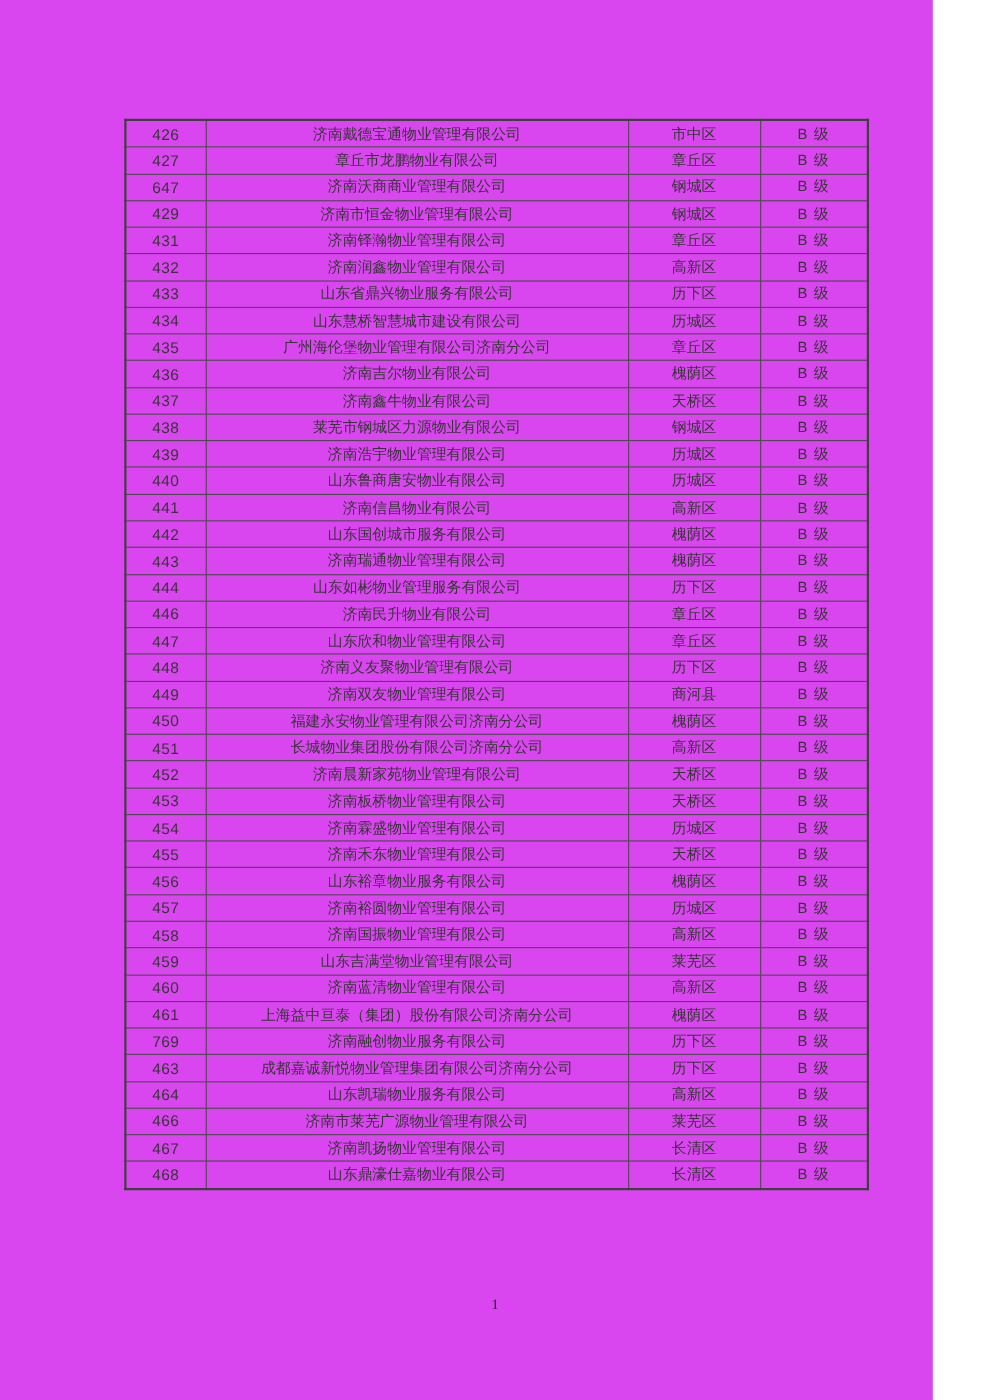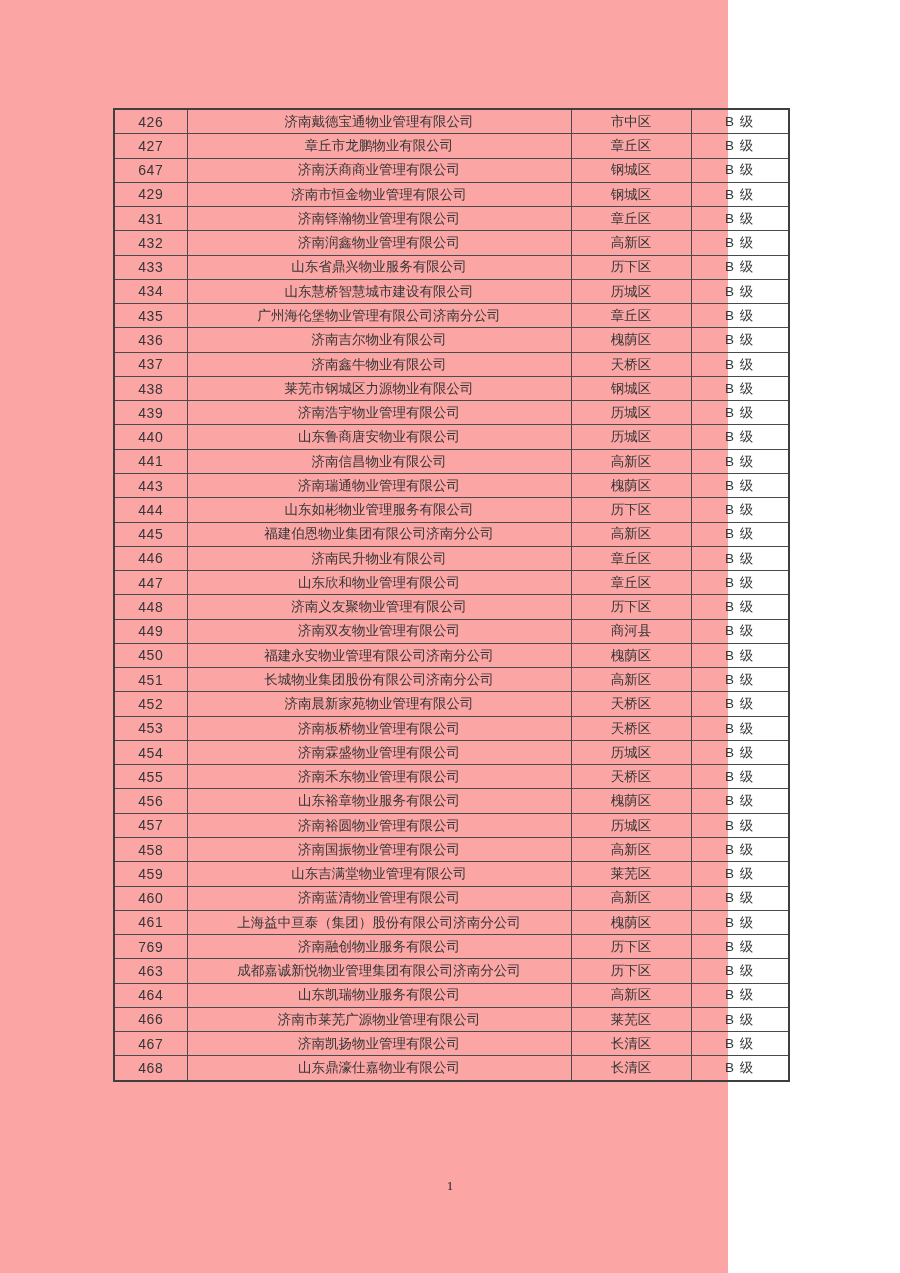--- a/index.html
+++ b/index.html
@@ -10,22 +10,22 @@
   body {
     width: 900px;
     height: 1273px;
     position: relative;
     font-family: "Liberation Sans", sans-serif;
     color: #363636;
   }
   .page {
     position: absolute;
     left: 0; top: 0;
-    width: 728px; height: 1273px;
-    background: #fca5a5;
+    width: 848px; height: 1273px;
+    background: #d946ef;
   }
   table.rating-table {
     position: absolute;
     left: 113px;
     top: 108px;
     width: 675px;
     border-collapse: collapse;
     table-layout: fixed;
     border: 2px solid #3f3f3f;
   }
@@ -161,35 +161,35 @@
           <td class="district-cell">历城区</td>
           <td class="grade-cell">B 级</td>
         </tr>
         <tr>
           <td class="serial-cell">441</td>
           <td class="company-cell">济南信昌物业有限公司</td>
           <td class="district-cell">高新区</td>
           <td class="grade-cell">B 级</td>
         </tr>
         <tr>
+          <td class="serial-cell">442</td>
+          <td class="company-cell">山东国创城市服务有限公司</td>
+          <td class="district-cell">槐荫区</td>
+          <td class="grade-cell">B 级</td>
+        </tr>
+        <tr>
           <td class="serial-cell">443</td>
           <td class="company-cell">济南瑞通物业管理有限公司</td>
           <td class="district-cell">槐荫区</td>
           <td class="grade-cell">B 级</td>
         </tr>
         <tr>
           <td class="serial-cell">444</td>
           <td class="company-cell">山东如彬物业管理服务有限公司</td>
           <td class="district-cell">历下区</td>
-          <td class="grade-cell">B 级</td>
-        </tr>
-        <tr>
-          <td class="serial-cell">445</td>
-          <td class="company-cell">福建伯恩物业集团有限公司济南分公司</td>
-          <td class="district-cell">高新区</td>
           <td class="grade-cell">B 级</td>
         </tr>
         <tr>
           <td class="serial-cell">446</td>
           <td class="company-cell">济南民升物业有限公司</td>
           <td class="district-cell">章丘区</td>
           <td class="grade-cell">B 级</td>
         </tr>
         <tr>
           <td class="serial-cell">447</td>

